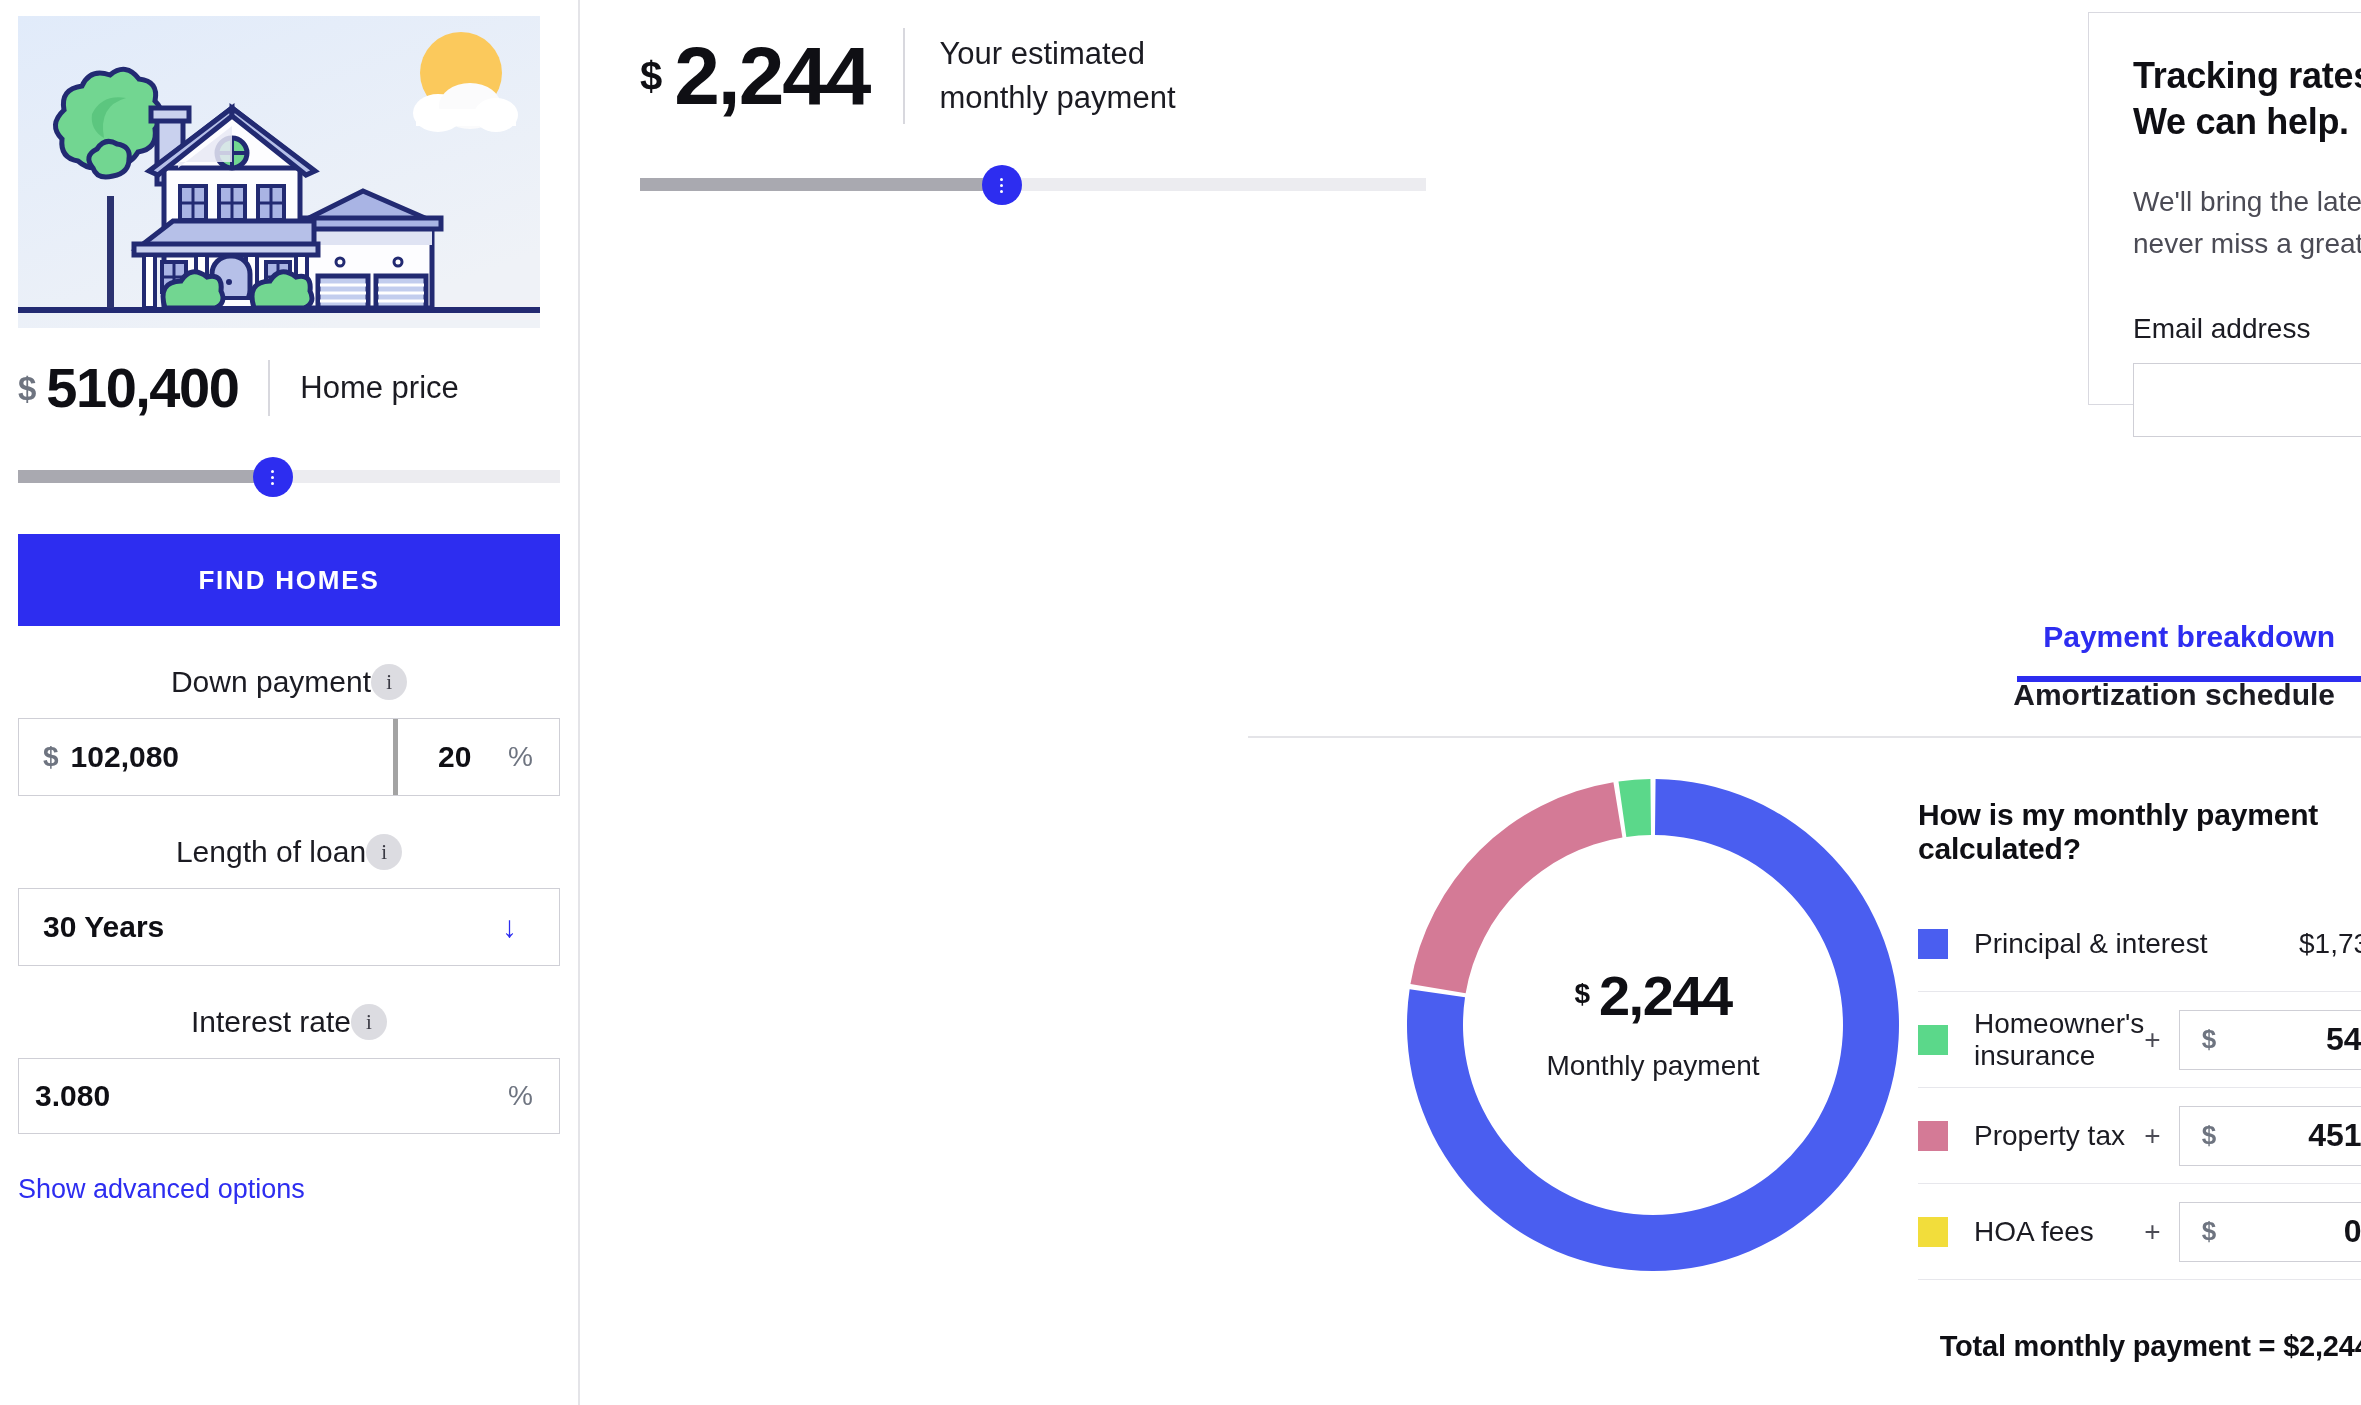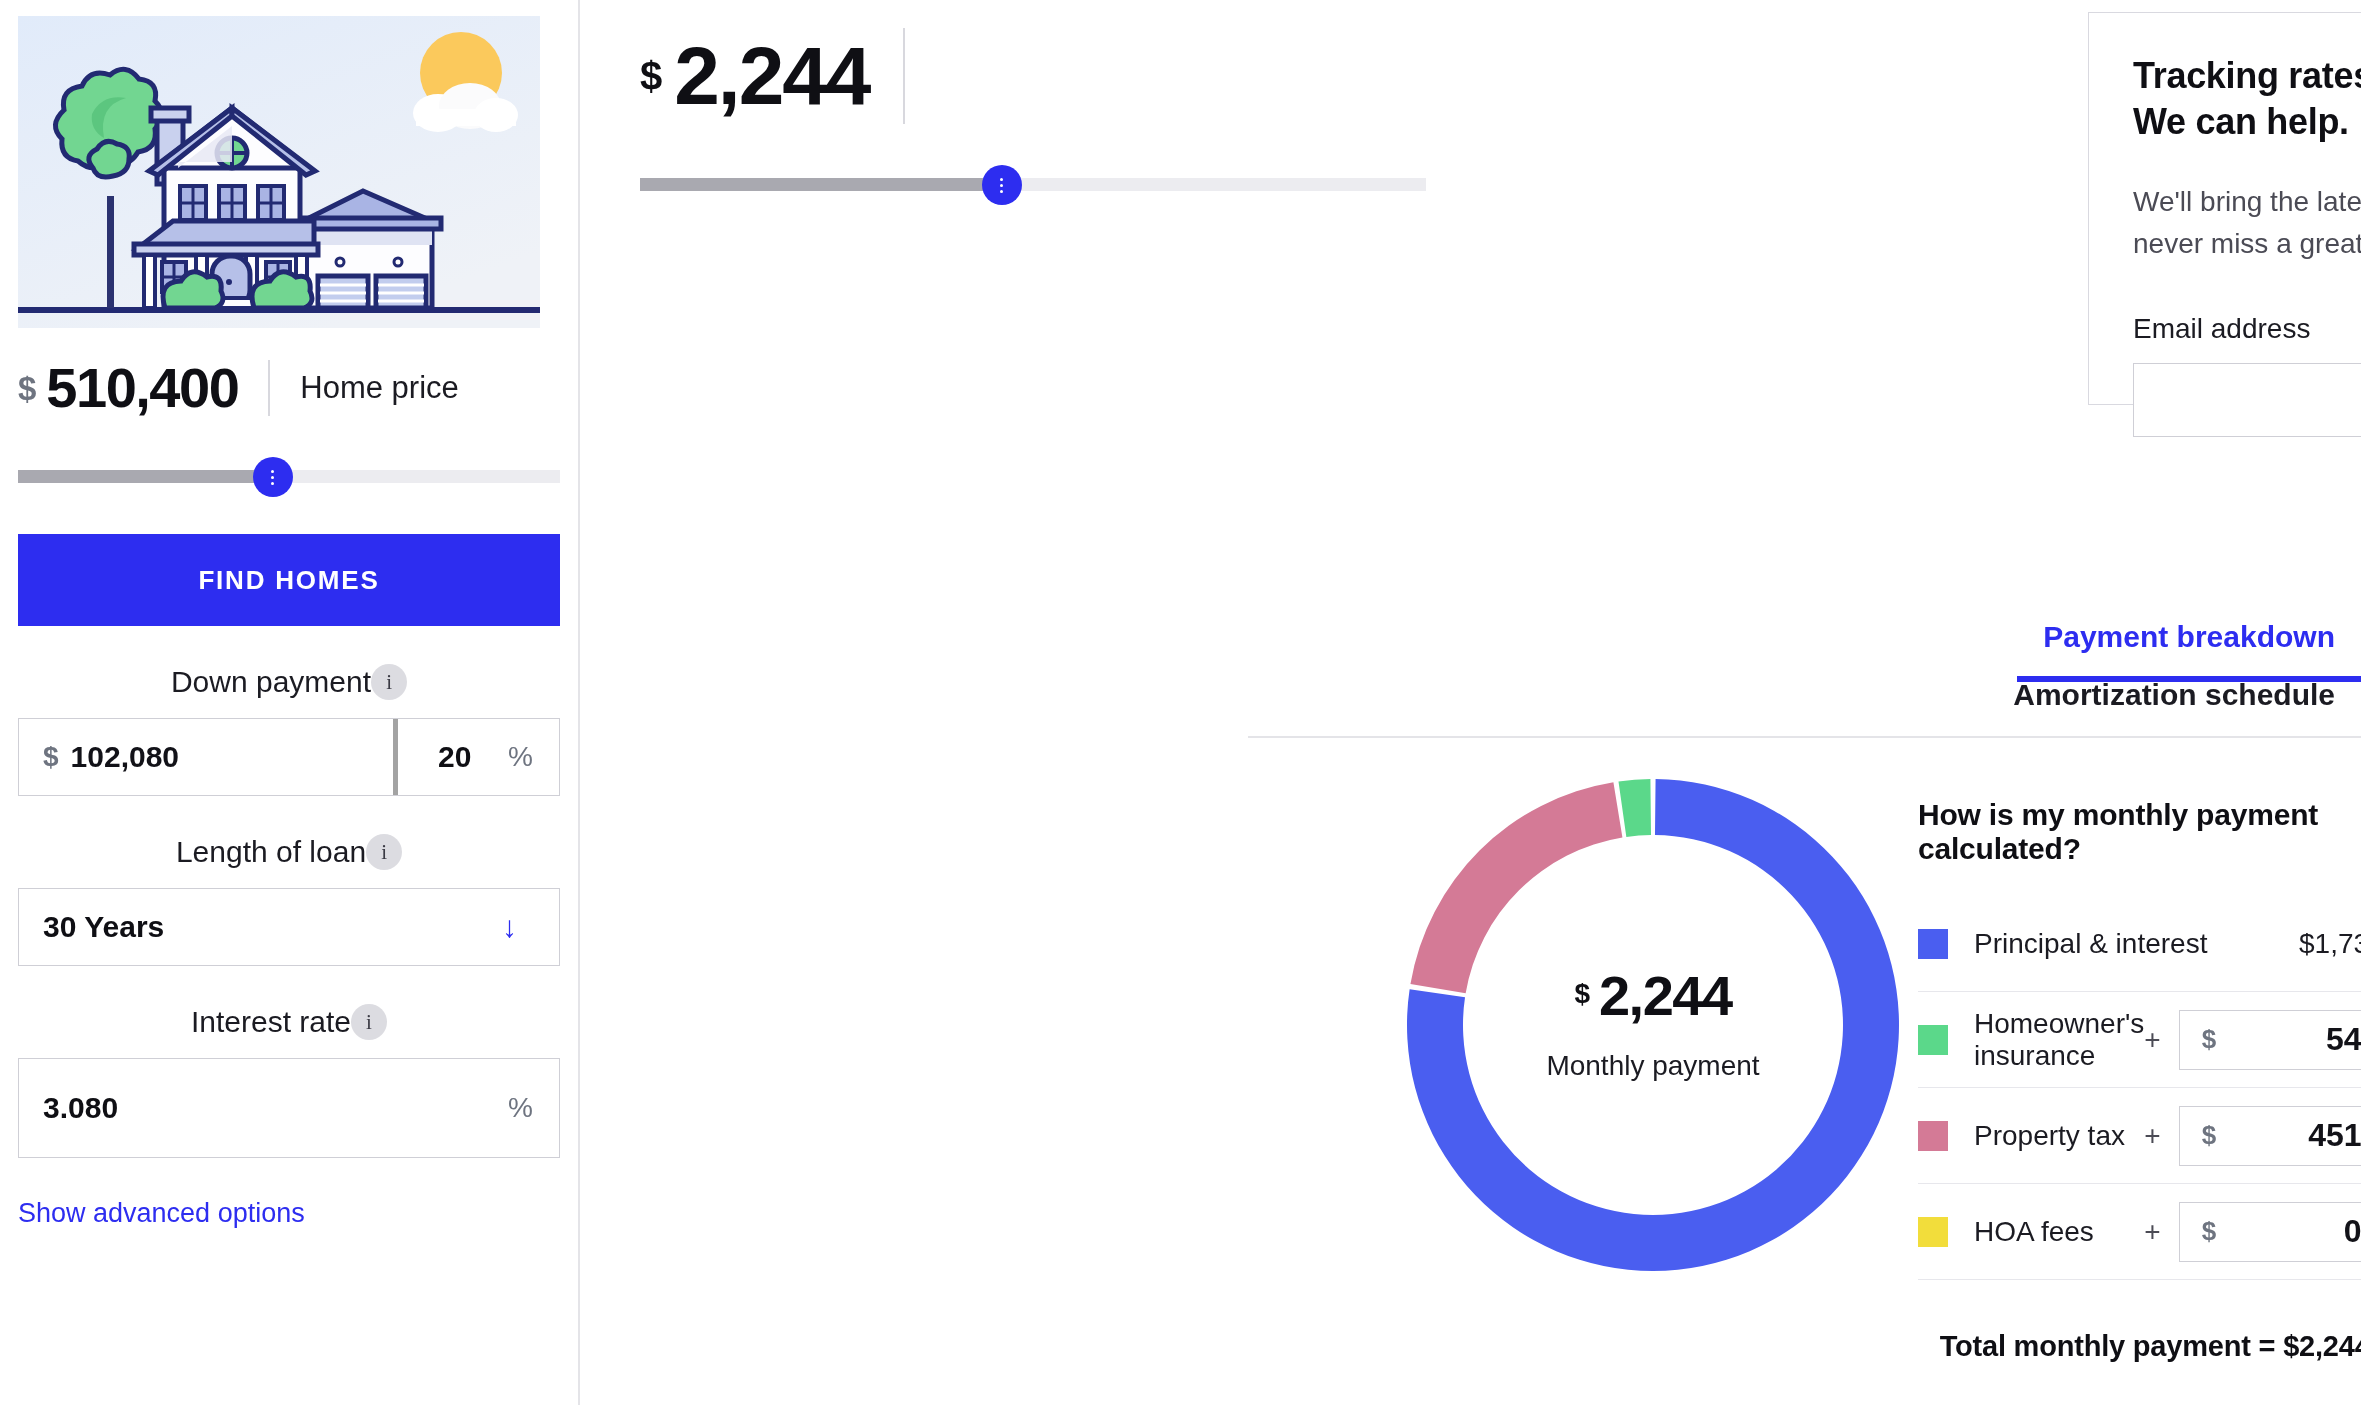--- a/index.html
+++ b/index.html
@@ -107,21 +107,21 @@
   .select-row {
     display: flex; align-items: center; justify-content: space-between;
     border: 1px solid #cfcfd6; height: 78px; padding: 0 42px 0 24px;
     background: #fff; cursor: pointer;
   }
   .select-row .val { font-size: 30px; font-weight: 700; }
   .select-row .caret { color: #2d2df0; font-size: 30px; line-height: 1; }
 
   .rate-row {
     display: flex; align-items: center; justify-content: space-between;
-    border: 1px solid #cfcfd6; height: 100px; padding: 0 26px 0 24px;
+    border: 1px solid #cfcfd6; height: 76px; padding: 0 26px 0 16px;
     background: #fff;
   }
   .rate-row .val { font-size: 30px; font-weight: 700; }
   .rate-row .sfx { font-size: 28px; color: #6e7480; }
 
   .adv-link {
     display: inline-block; margin-top: 40px;
     font-size: 27px; color: #2d2df0; text-decoration: none; cursor: pointer;
   }
 
@@ -409,20 +409,24 @@
   </div>
 
   <div class="main">
 
     <div class="top-area">
       <div class="est-block">
         <div class="est-row">
           <span class="est-dollar">$</span>
           <span class="est-amount">2,244</span>
           <span class="est-vdiv"></span>
+          <span class="est-caption">
+            <span>Your estimated</span><br>
+            <span>monthly payment</span>
+          </span>
         </div>
         <div class="slider est-slider">
           <div class="track"></div>
           <div class="fill" id="est-fill" style="width: 46%;"></div>
           <div class="thumb" id="est-thumb" style="left: 46%;">
             <i></i>
               <i></i>
               <i></i>
           </div>
         </div>

